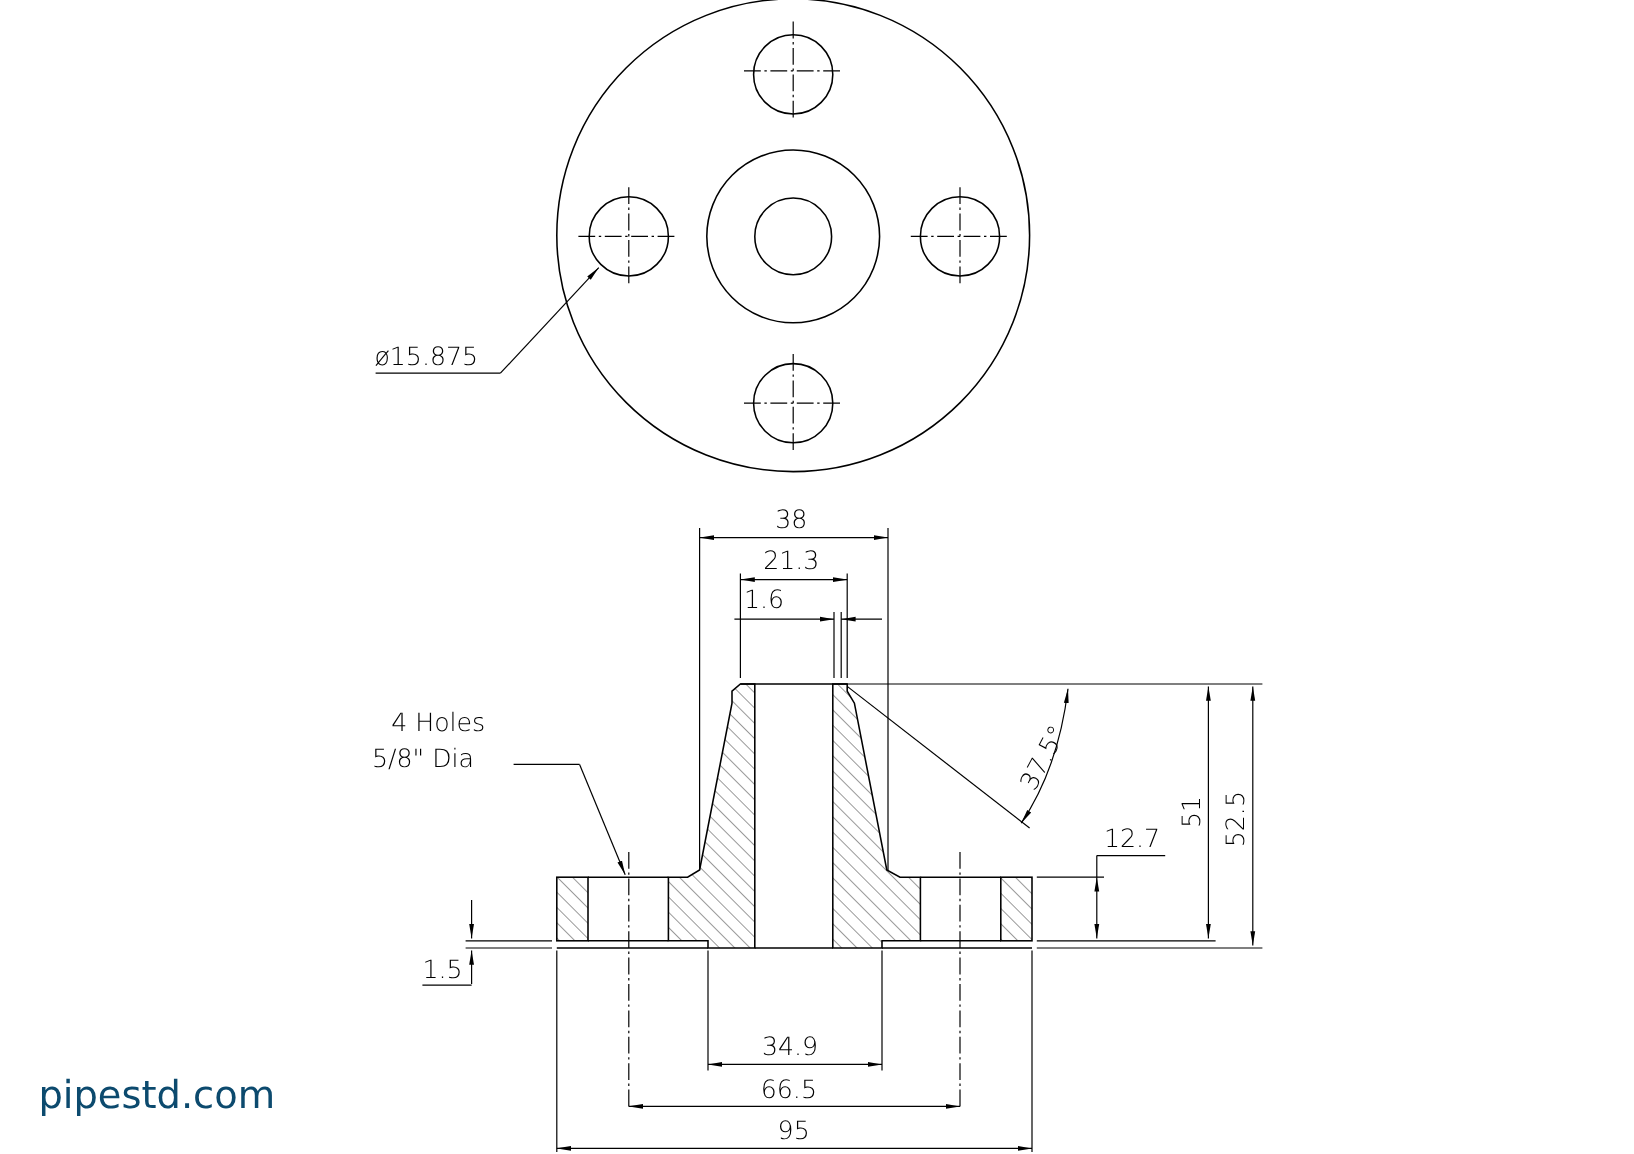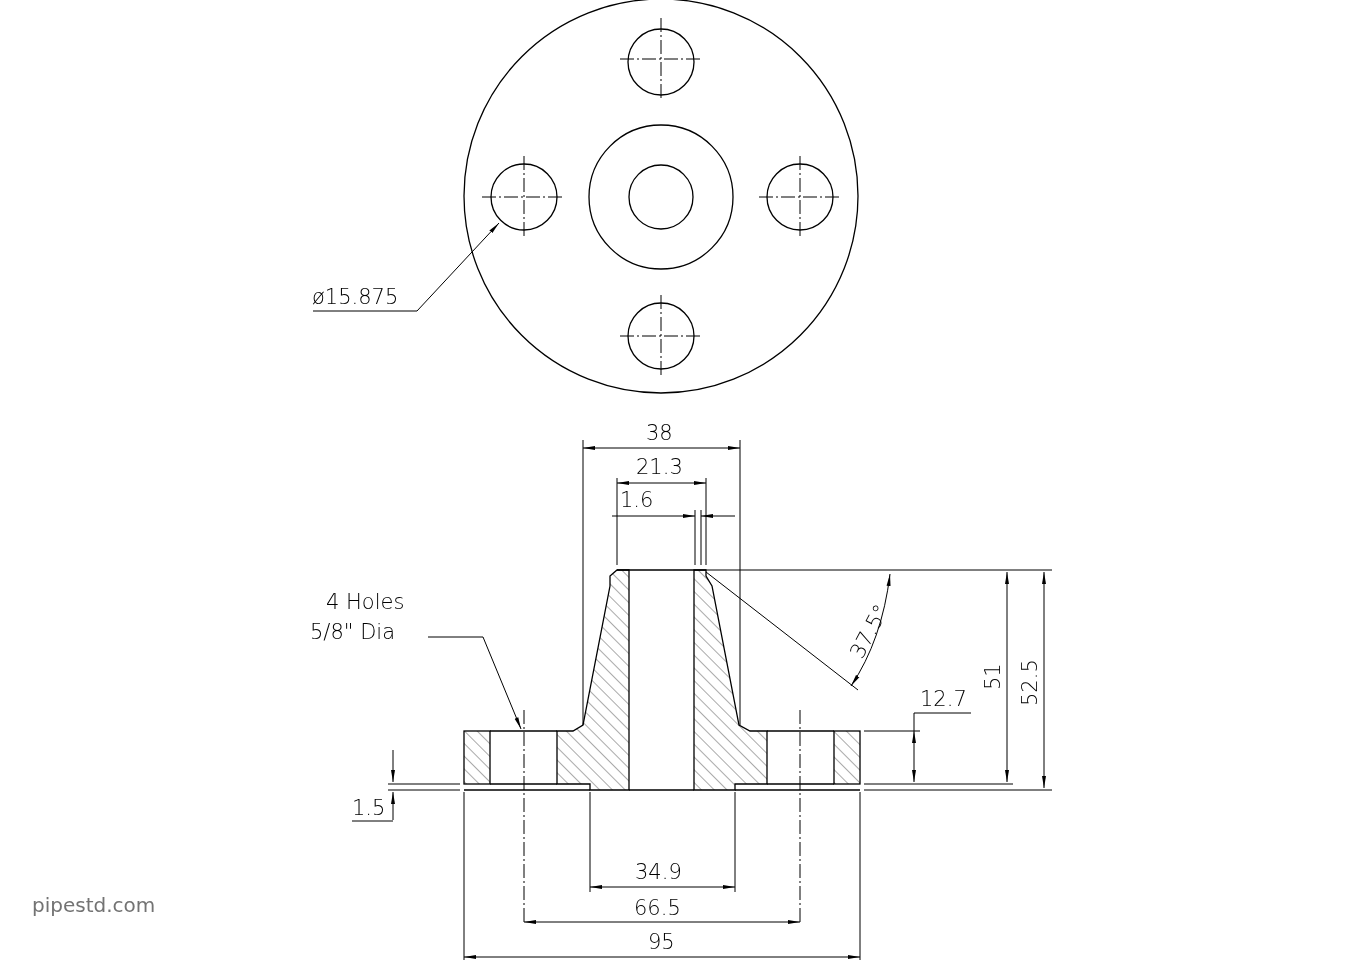--- a/index.html
+++ b/index.html
@@ -3,21 +3,21 @@
 <meta charset="utf-8">
 <style>
   html, body { margin: 0; padding: 0; background: #ffffff; }
   body { width: 1362px; height: 962px; position: relative; overflow: hidden; }
   #drawing { position: absolute; left: 0; top: 0; }
   .ln { stroke: #000; stroke-width: 1.3; fill: none; }
   .thin { stroke: #000; stroke-width: 1; fill: none; }
   .center { stroke: #000; stroke-width: 1; fill: none; stroke-dasharray: 14 3 2 3; }
   .hatch-fill { fill: url(#hatch); stroke: #000; stroke-width: 1.3; }
   .dimtxt { font-family: "DejaVu Sans", sans-serif; font-size: 21px; fill: #000; font-weight: 200; }
-  .watermark { position: absolute; left: 32px; top: 893px; font-family: "DejaVu Sans", sans-serif; font-size: 20px; color: #737373; }
+  .watermark { position: absolute; left: 32px; top: 893px; font-family: "DejaVu Sans", sans-serif; font-size: 32px; color: #0c4a6e; }
 </style>
 </head>
 <body>
 
 <svg id="drawing" width="1362" height="962" viewBox="0 0 1362 962" xmlns="http://www.w3.org/2000/svg">
   <defs>
     <pattern id="hatch" patternUnits="userSpaceOnUse" width="9" height="9" patternTransform="rotate(-45)">
       <line x1="0" y1="0" x2="0" y2="9" stroke="#555" stroke-width="1"></line>
     </pattern>
     <marker id="arr" viewBox="0 0 12 6" refX="12" refY="3" markerWidth="12" markerHeight="6" orient="auto-start-reverse" markerUnits="userSpaceOnUse">

